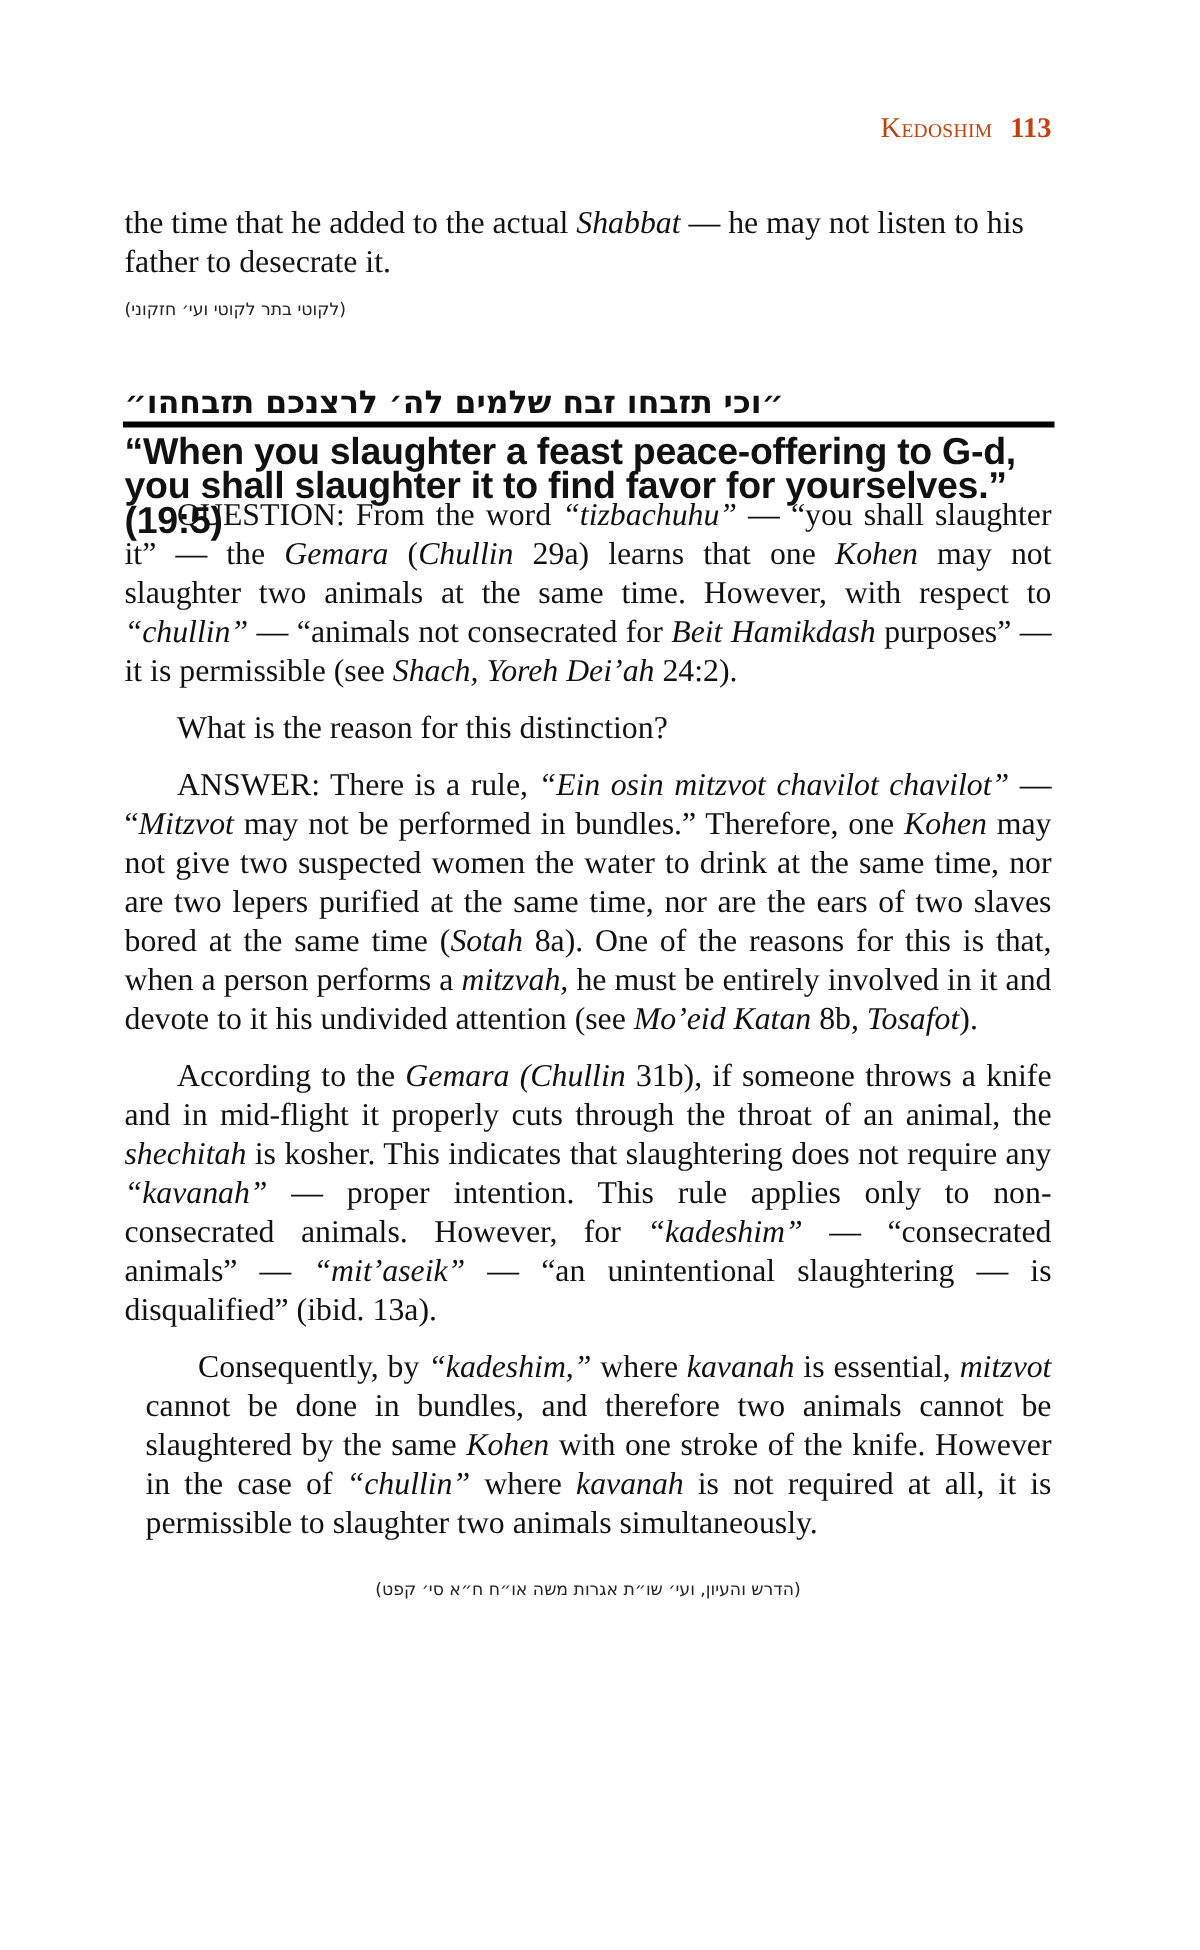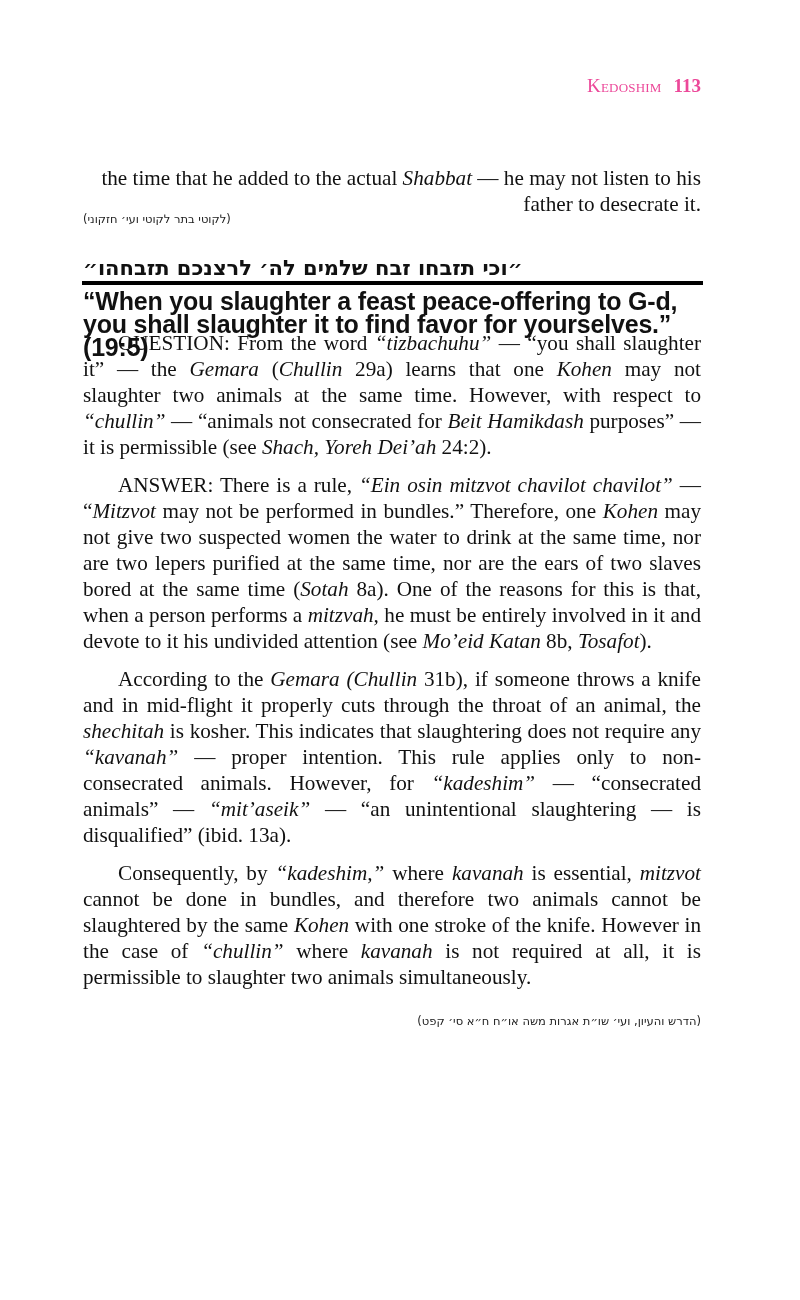--- a/index.html
+++ b/index.html
@@ -1,50 +1,50 @@
 <!DOCTYPE html>
 <html><head>
   <meta charset="utf-8">
   <style>
     html, body { margin: 0; padding: 0; background: #ffffff; }
     body { width: 800px; height: 1300px; position: relative; overflow: hidden; color: #111; }
     .page { position: absolute; left: 83px; top: 0; width: 618px; }
     .running-head {
       position: absolute; top: 75px; right: 0;
       font-family: "Liberation Serif", "DejaVu Serif", serif;
-      font-size: 19px; color: #ec4899; white-space: nowrap;
+      font-size: 19px; color: #c2410c; white-space: nowrap;
     }
     .running-head .section { font-variant: small-caps; letter-spacing: 0.2px; }
     .running-head .pageno { font-weight: bold; margin-left: 12px; }
     .body-text {
       font-family: "Liberation Serif", "DejaVu Serif", serif;
       font-size: 21.2px; line-height: 26px; text-align: justify; margin: 0;
     }
     .body-text i { font-style: italic; }
-    .cont { position: absolute; top: 165px; left: 0; width: 618px; text-align: right; }
+    .cont { position: absolute; top: 135px; left: 0; width: 618px; text-align: left; }
     .source {
       font-family: "DejaVu Sans", sans-serif; font-size: 11.5px; color: #222;
       direction: rtl; text-align: left; unicode-bidi: plaintext;
     }
-    .src1 { position: absolute; top: 212px; left: 0; width: 618px; text-align: left; direction: ltr; }
+    .src1 { position: absolute; top: 199px; left: 0; width: 618px; text-align: left; direction: ltr; }
     .heading-he {
       position: absolute; top: 255px; left: 0; width: 618px; text-align: left;
       font-family: "DejaVu Sans", sans-serif; font-weight: bold; font-size: 21px;
       direction: rtl; line-height: 26px;
     }
     .rule { position: absolute; top: 281px; left: -1px; width: 621px; height: 4px; background: #000; }
     .verse-en {
       position: absolute; top: 290px; left: 0; width: 618px;
       font-family: "Liberation Sans", "DejaVu Sans", sans-serif; font-weight: bold;
       font-size: 25px; line-height: 23px; letter-spacing: -0.2px;
     }
     .paras { position: absolute; top: 330px; left: 0; width: 618px; }
     .paras p { margin: 0 0 12px 0; text-indent: 35px; }
-    .paras p.last-line-left { text-align-last: left; }
-    .src2 { margin-top: 18px; text-align: right; direction: ltr; }
+    .paras p.last-line-left { text-align-last: left; margin-left: 14px; }
+    .src2 { margin-top: 18px; text-align: center; direction: ltr; }
     .src2 span { direction: rtl; unicode-bidi: embed; }
   </style>
 </head>
 <body>
 
 <div class="page">
 
   <div class="running-head">
     <span class="section">Kedoshim</span><span class="pageno">113</span>
   </div>
@@ -52,19 +52,20 @@
   <p class="body-text cont"><span>the time that he added to the actual </span><i>Shabbat</i><span> — he may not listen to his father to desecrate it.</span></p>
 
   <div class="source src1"><span dir="rtl">(לקוטי בתר לקוטי ועי׳ חזקוני)</span></div>
 
   <div class="heading-he">״וכי תזבחו זבח שלמים לה׳ לרצנכם תזבחהו״</div>
   <div class="rule"></div>
   <div class="verse-en">“When you slaughter a feast peace-offering to G-d, you shall slaughter it to find favor for yourselves.” (19:5)</div>
 
   <div class="paras body-text">
     <p><span>QUESTION: From the word </span><i>“tizbachuhu”</i><span> — “you shall slaughter it” — the </span><i>Gemara</i><span> (</span><i>Chullin</i><span> 29a) learns that one </span><i>Kohen</i><span> may not slaughter two animals at the same time. However, with respect to </span><i>“chullin”</i><span> — “animals not consecrated for </span><i>Beit Hamikdash</i><span> purposes” — it is permissible (see </span><i>Shach, Yoreh Dei’ah</i><span> 24:2).</span></p>
+    <p><span>What is the reason for this distinction?</span></p>
     <p><span>ANSWER: There is a rule, </span><i>“Ein osin mitzvot chavilot chavilot”</i><span> — “</span><i>Mitzvot</i><span> may not be performed in bundles.” Therefore, one </span><i>Kohen</i><span> may not give two suspected women the water to drink at the same time, nor are two lepers purified at the same time, nor are the ears of two slaves bored at the same time (</span><i>Sotah</i><span> 8a). One of the reasons for this is that, when a person performs a </span><i>mitzvah,</i><span> he must be entirely involved in it and devote to it his undivided attention (see </span><i>Mo’eid Katan</i><span> 8b, </span><i>Tosafot</i><span>).</span></p>
     <p><span>According to the </span><i>Gemara (Chullin</i><span> 31b), if someone throws a knife and in mid-flight it properly cuts through the throat of an animal, the </span><i>shechitah</i><span> is kosher. This indicates that slaughtering does not require any </span><i>“kavanah”</i><span> — proper intention. This rule applies only to non-consecrated animals. However, for </span><i>“kadeshim”</i><span> — “consecrated animals” — </span><i>“mit’aseik”</i><span> — “an unintentional slaughtering — is disqualified” (ibid. 13a).</span></p>
     <p class="last-line-left"><span>Consequently, by </span><i>“kadeshim,”</i><span> where </span><i>kavanah</i><span> is essential, </span><i>mitzvot</i><span> cannot be done in bundles, and therefore two animals cannot be slaughtered by the same </span><i>Kohen</i><span> with one stroke of the knife. However in the case of </span><i>“chullin”</i><span> where </span><i>kavanah</i><span> is not required at all, it is permissible to slaughter two animals simultaneously.</span></p>
     <div class="source src2"><span dir="rtl">(הדרש והעיון, ועי׳ שו״ת אגרות משה או״ח ח״א סי׳ קפט)</span></div>
   </div>
 
 </div>
 
 </body></html>

